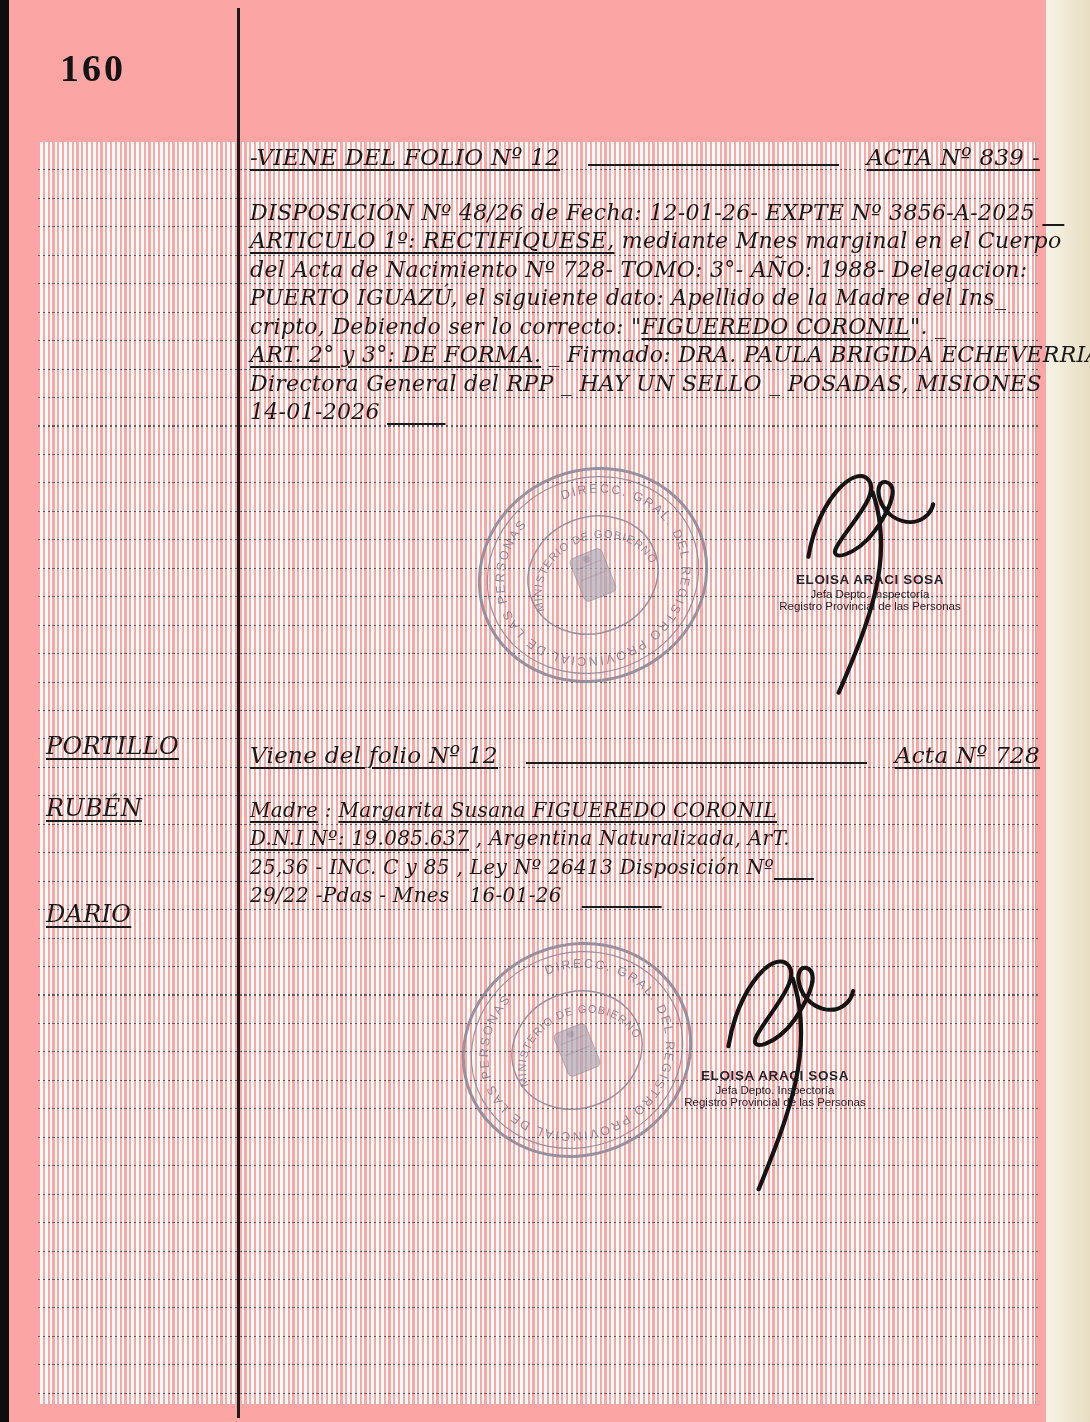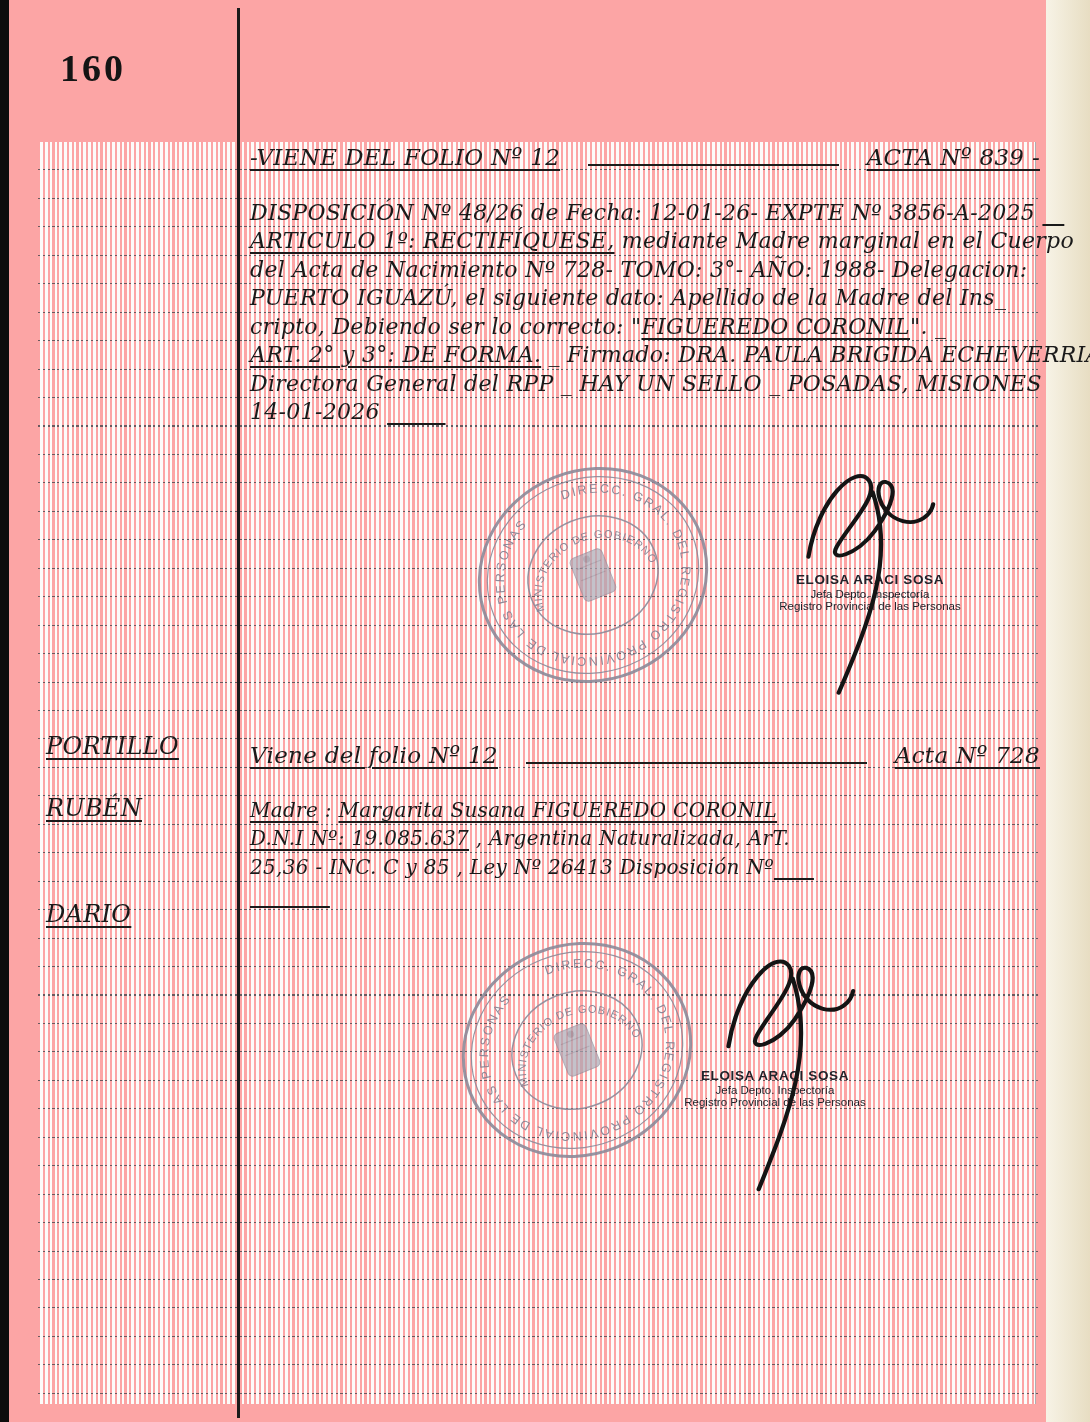--- a/index.html
+++ b/index.html
@@ -47,21 +47,21 @@
   <div class="page-number">160</div>
 
   <div class="header-row hw" style="left:250px;top:140px;width:790px;">
     <span class="u">-VIENE DEL FOLIO Nº 12</span>
     <span class="hline"></span>
     <span class="u">ACTA Nº 839 -</span>
   </div>
 
   <div class="body-lines hw" style="left:250px;top:199px;width:792px;">
     <div class="line"><span class="seg">DISPOSICIÓN Nº 48/26 de Fecha: 12-01-26- EXPTE Nº 3856-A-2025 </span><span class="seg u">   </span></div>
-    <div class="line"><span class="seg u">ARTICULO 1º: RECTIFÍQUESE,</span><span class="seg"> mediante Madre marginal en el Cuerpo</span></div>
+    <div class="line"><span class="seg u">ARTICULO 1º: RECTIFÍQUESE,</span><span class="seg"> mediante Mnes marginal en el Cuerpo</span></div>
     <div class="line"><span class="seg">del Acta de Nacimiento Nº 728- TOMO: 3°- AÑO: 1988- Delegacion:</span></div>
     <div class="line"><span class="seg">PUERTO IGUAZÚ, el siguiente dato: Apellido de la Madre del Ins_</span></div>
     <div class="line"><span class="seg">cripto, Debiendo ser lo correcto: "</span><span class="seg u">FIGUEREDO CORONIL</span><span class="seg">". _</span></div>
     <div class="line"><span class="seg u">ART. 2° y 3°: DE FORMA.</span><span class="seg"> _ Firmado: DRA. PAULA BRIGIDA ECHEVERRIA,</span></div>
     <div class="line"><span class="seg">Directora General del RPP _ HAY UN SELLO _ POSADAS, MISIONES</span></div>
     <div class="line"><span class="seg">14-01-2026 </span><span class="seg u">        </span></div>
   </div>
 
   <svg class="stamp" style="left:468px;top:460px;" width="250" height="230" viewBox="0 0 250 230">
     <g fill="none" stroke="#8d8a99">
@@ -104,21 +104,21 @@
   <div class="header-row hw" style="left:250px;top:738px;width:790px;">
     <span class="u">Viene del folio Nº 12</span>
     <span class="hline"></span>
     <span class="u">Acta Nº 728</span>
   </div>
 
   <div class="body-lines hw" style="left:250px;top:796px;width:792px;font-size:20px;">
     <div class="line"><span class="seg u">Madre</span><span class="seg"> : </span><span class="seg u">Margarita Susana FIGUEREDO CORONIL</span></div>
     <div class="line"><span class="seg u">D.N.I Nº: </span><span class="seg u">19.085.637</span><span class="seg"> , Argentina Naturalizada, ArT.</span></div>
     <div class="line"><span class="seg">25,36 - INC. C y 85 , Ley Nº 26413 Disposición Nº</span><span class="seg u">      </span></div>
-    <div class="line"><span class="seg u">            </span></div>
+    <div class="line"><span class="seg">29/22 -Pdas - Mnes   16-01-26   </span><span class="seg u">            </span></div>
   </div>
 
   <svg class="stamp" style="left:452px;top:935px;" width="250" height="230" viewBox="0 0 250 230">
     <g fill="none" stroke="#8d8a99">
       <ellipse cx="125" cy="115" rx="115" ry="105" stroke-width="3"></ellipse>
       <ellipse cx="125" cy="115" rx="107" ry="97" stroke-width="1.2"></ellipse>
       <ellipse cx="125" cy="115" rx="66" ry="58" stroke-width="1.5"></ellipse>
     </g>
     <path id="ringB" d="M125 34 A90 81 0 1 1 124.9 34" fill="none"></path>
     <text class="stamp-text" font-size="12.5" letter-spacing="2">

